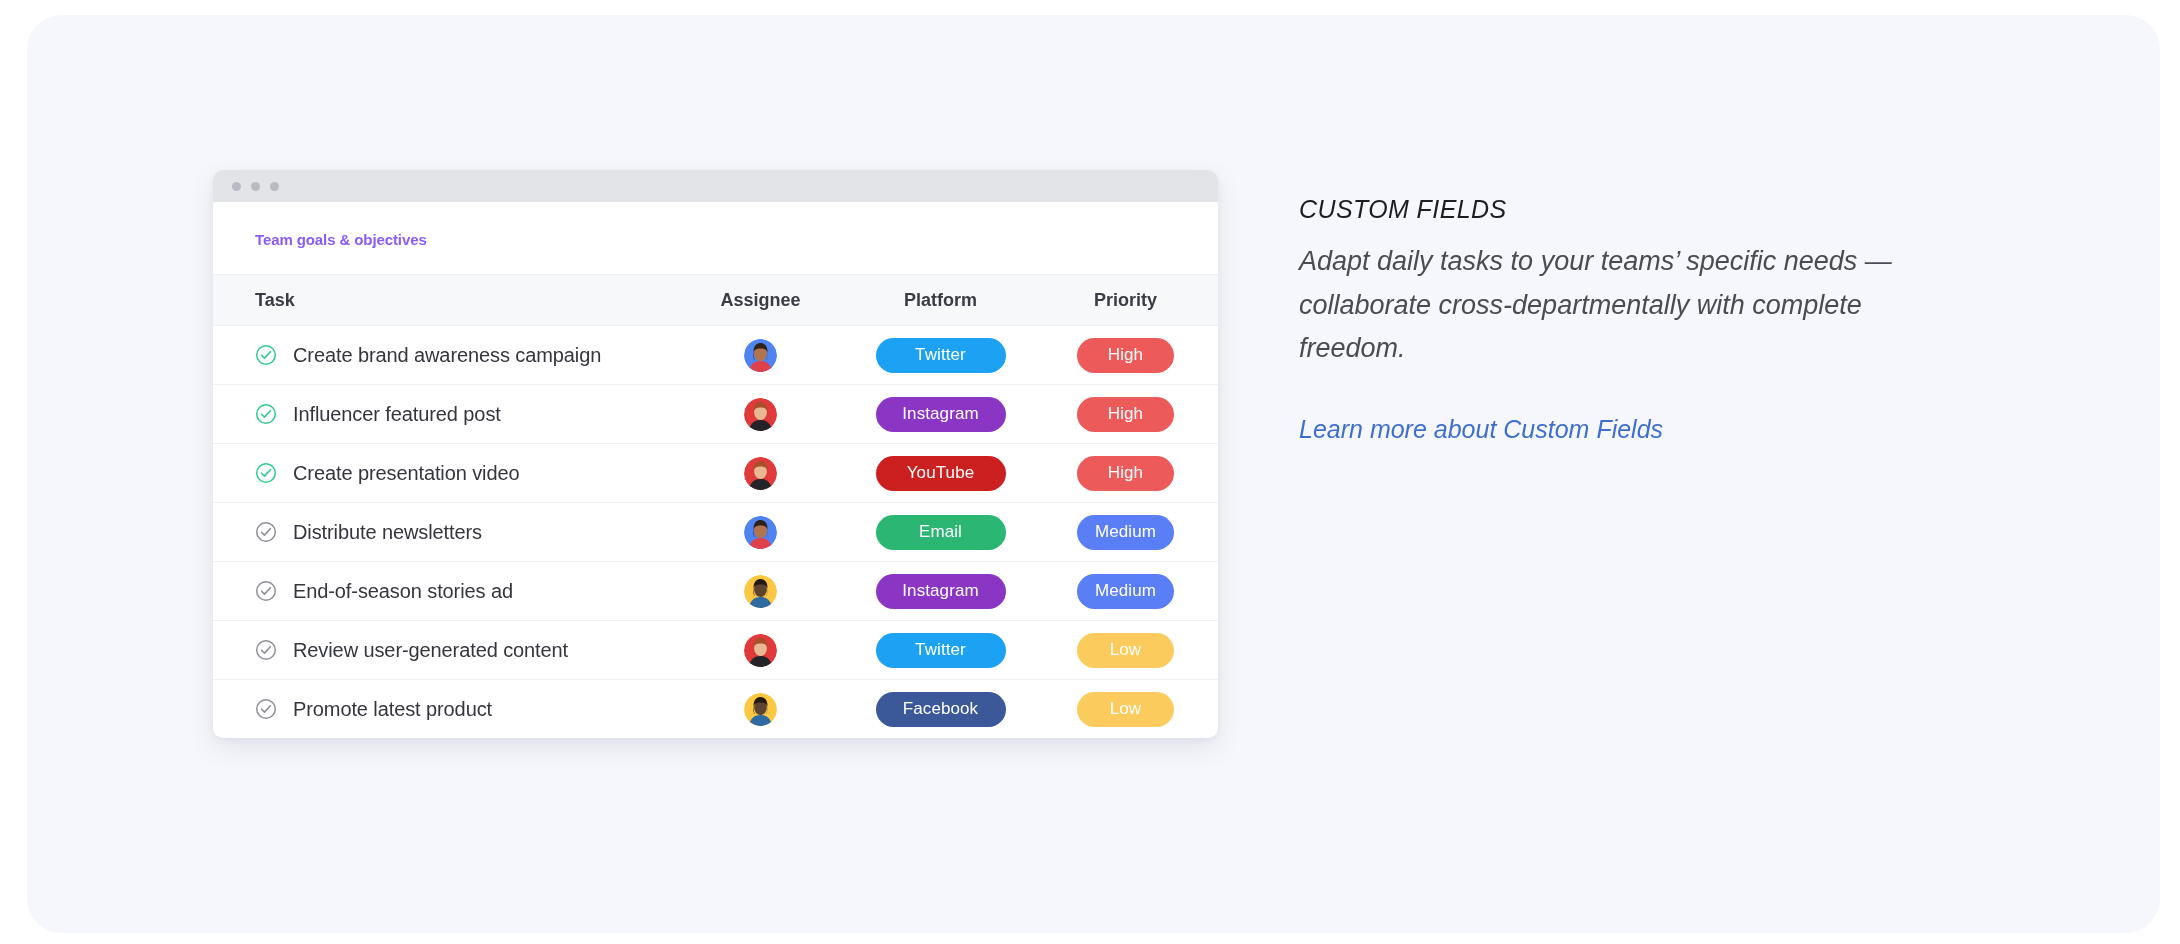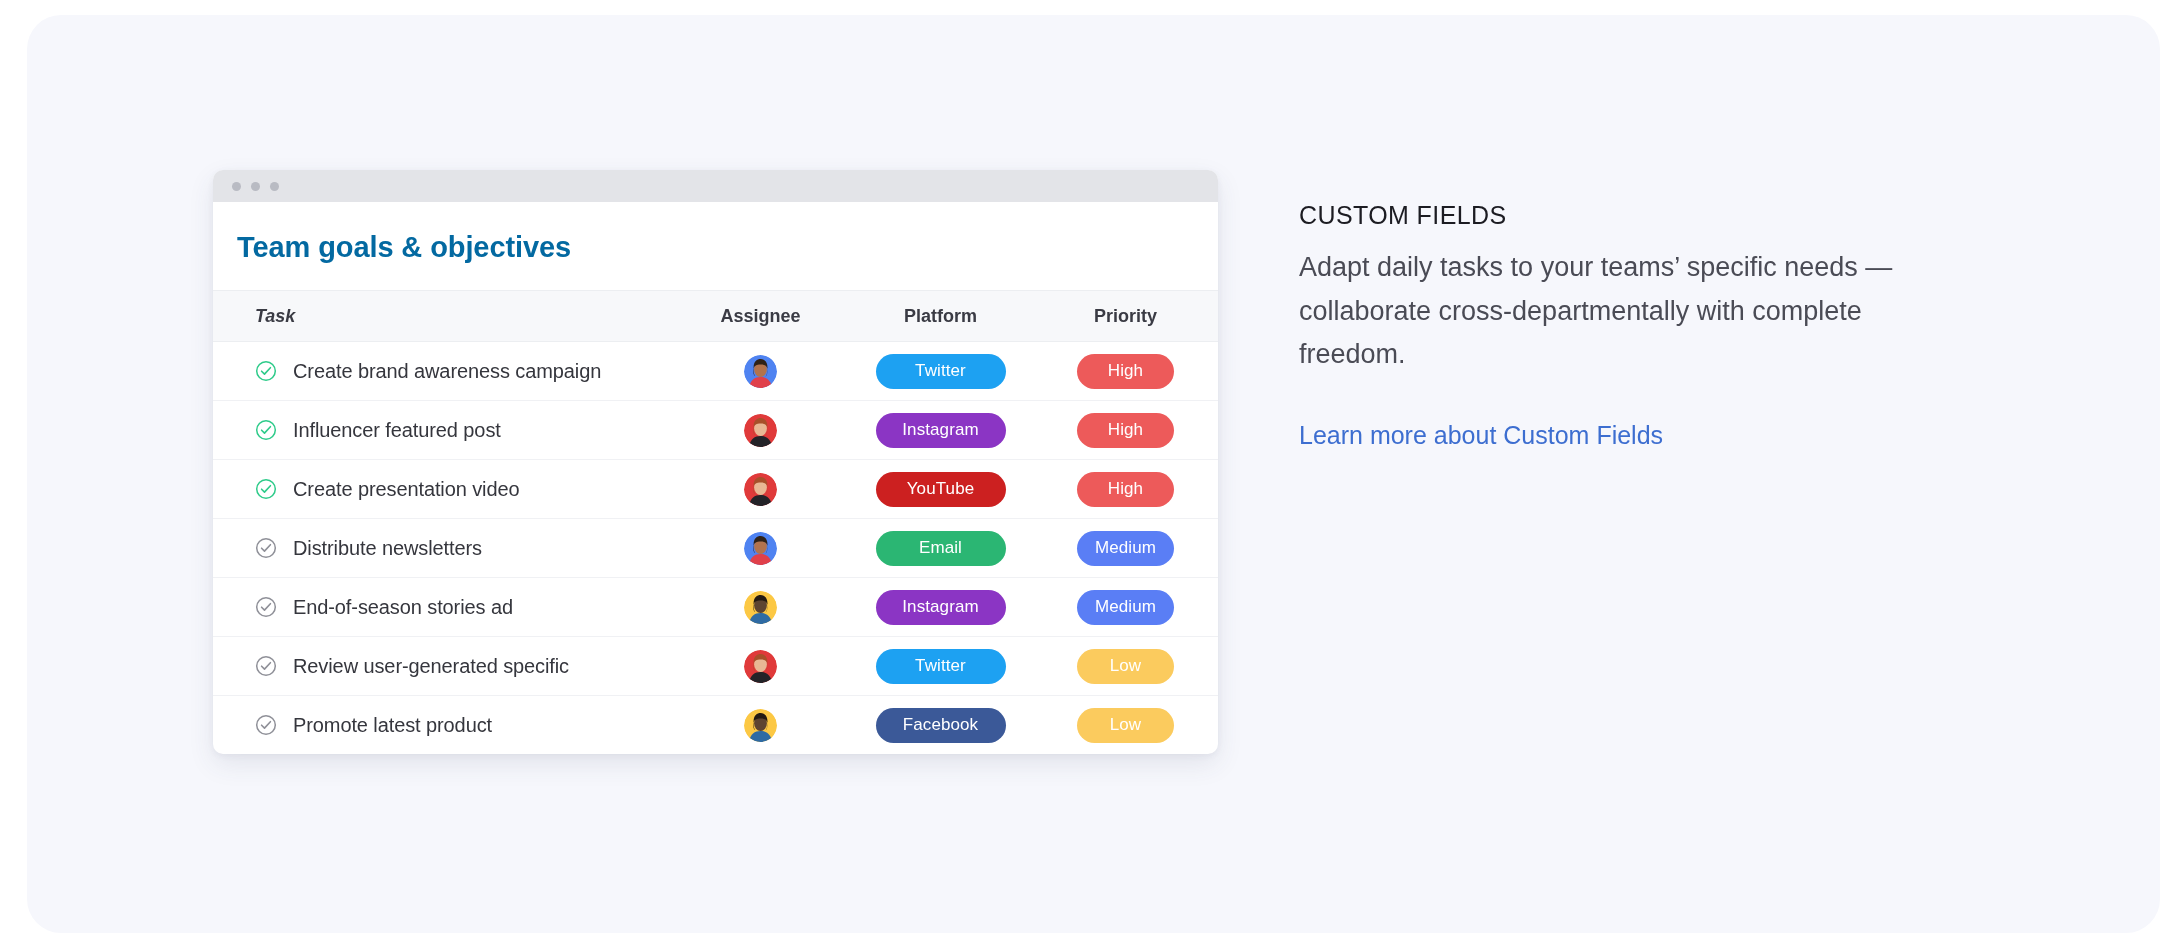--- a/index.html
+++ b/index.html
@@ -46,24 +46,24 @@
     gap: 10px;
   }
   .dot {
     width: 9px;
     height: 9px;
     border-radius: 50%;
     background: #b9bbc3;
   }
 
   .card-title {
-    font-size: 29px;
+    font-size: 15px;
     font-weight: 700;
-    color: #0369a1;
-    padding: 29px 0 26px 24px;
+    color: #8b5cf6;
+    padding: 29px 0 26px 42px;
     letter-spacing: -0.1px;
   }
 
   
   .tbl {
     width: 100%;
     border-collapse: collapse;
     table-layout: fixed;
   }
   .tbl thead th {
@@ -73,21 +73,21 @@
     color: #3a3b44;
     text-align: center;
     padding: 15px 0 14px 0;
     border-top: 1px solid #eceef1;
     border-bottom: 1px solid #eceef1;
   }
   .tbl thead th.col-task {
     text-align: left;
     padding-left: 42px;
   }
-  .col-task   { width: 460px; font-style: italic; }
+  .col-task   { width: 460px; }
   .col-assign { width: 175px; }
   .col-plat   { width: 185px; }
   .col-prio   { width: 185px; }
 
   .tbl tbody td {
     padding: 0;
     height: 58px;
     border-bottom: 1px solid #f0f1f4;
     vertical-align: middle;
   }
@@ -131,22 +131,23 @@
     font-weight: 400;
     text-align: center;
     letter-spacing: 0.1px;
   }
   .badge.prio { width: 97px; }
 
   
   .content {
     position: absolute;
     left: 1272px;
-    top: 186px;
+    top: 180px;
     width: 640px;
+    font-style: italic;
   }
   .eyebrow {
     font-size: 25px;
     font-weight: 400;
     color: #1c1c22;
     letter-spacing: 0.4px;
     margin-bottom: 16px;
   }
   .headline {
     font-size: 66px;
@@ -352,21 +353,21 @@
           </tr>
           <tr>
             <td>
               <div class="task-cell">
                 <span>
                   <svg class="check-icon" width="22" height="22" viewBox="0 0 22 22">
                     <circle cx="11" cy="11" r="9.3" fill="none" stroke="#8f9098" stroke-width="1.5"></circle>
                     <path d="M6.6 11.2 L9.5 14.1 L15.4 7.7" fill="none" stroke="#8f9098" stroke-width="1.6" stroke-linecap="round" stroke-linejoin="round"></path>
                   </svg>
                 </span>
-                <span class="task-label">Review user-generated specific</span>
+                <span class="task-label">Review user-generated content</span>
               </div>
             </td>
             <td class="center-cell"><span class="avatar"><svg width="33" height="33" viewBox="0 0 33 33">
                   <defs>
                     <clipPath id="cp5">
                       <circle cx="16.5" cy="16.5" r="16.5"></circle>
                     </clipPath>
                   </defs>
                   <g clip-path="url(#cp5)">
                     <rect width="33" height="33" fill="#e03a3a"></rect>

